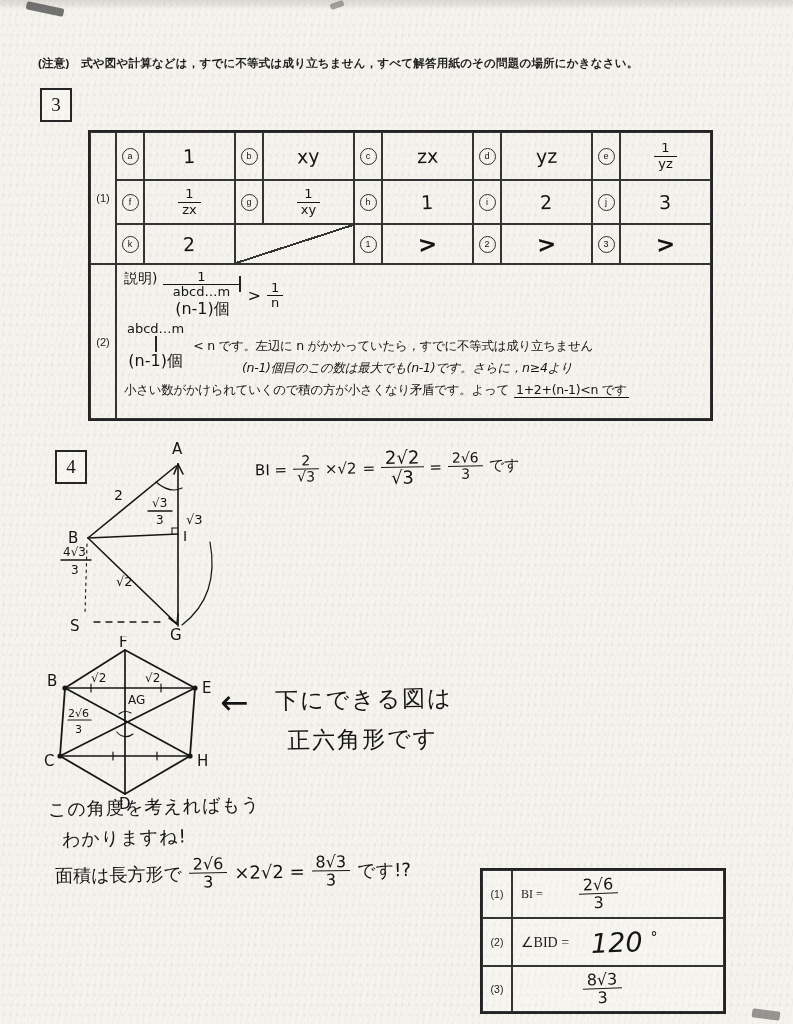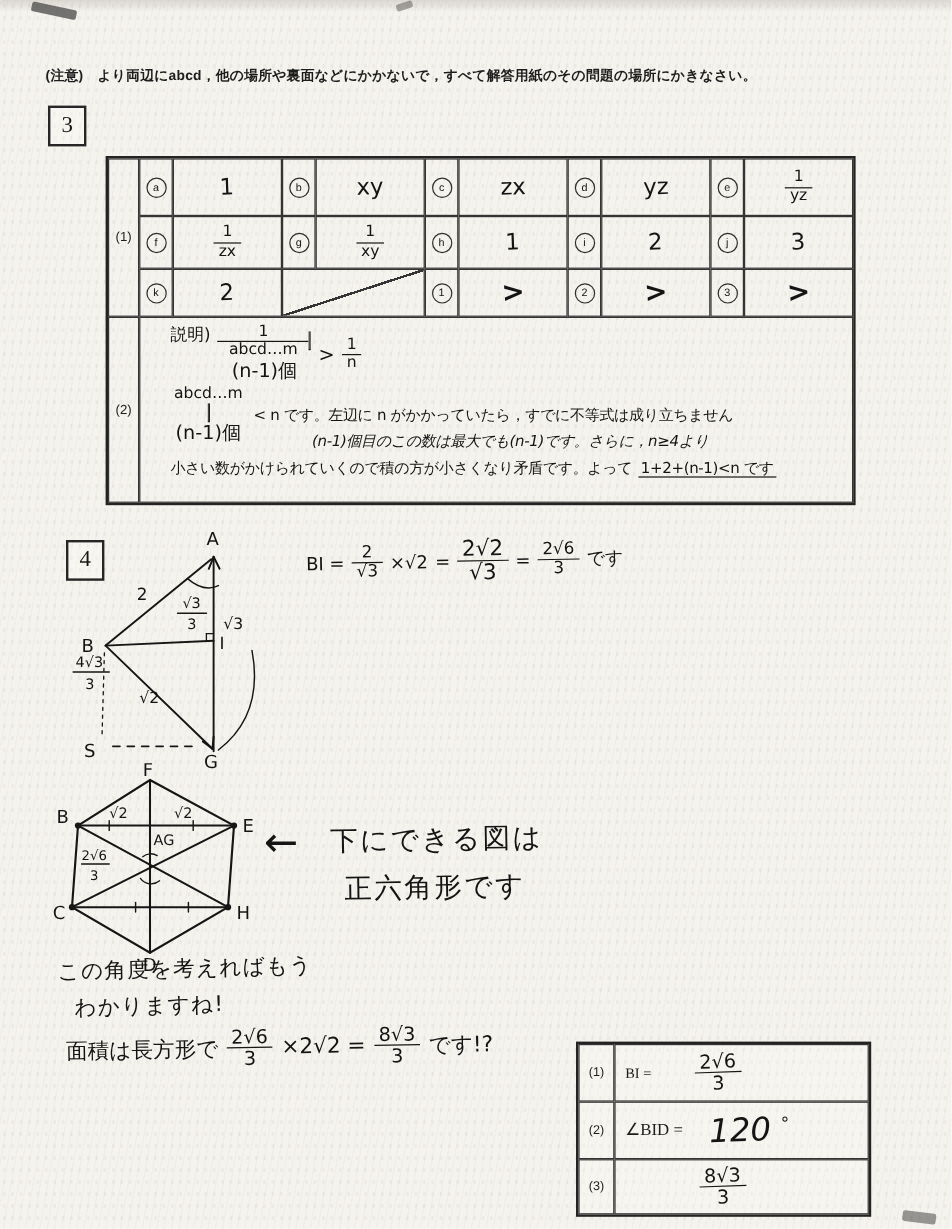--- a/index.html
+++ b/index.html
@@ -19,21 +19,21 @@
     display:flex;align-items:center;justify-content:center;font-size:19px;
     font-family:"Liberation Serif",serif;background:rgba(255,255,255,0.25);}
   
   .t3{position:absolute;left:88px;top:130px;display:grid;
     grid-template-columns:26px repeat(5,28px 91px);
     grid-template-rows:48px 44px 40px 155px;
     border:2px solid #232323;}
   .t3 > div{border:1px solid #343434;display:flex;align-items:center;justify-content:center;position:relative;}
   .t3 .lblcell{grid-row:1/4;grid-column:1;font-size:11px;}
   .t3 .lblcell2{grid-row:4;grid-column:1;font-size:11px;}
-  .t3 .expl{grid-row:4;grid-column:2/12;display:block;padding:3px 7px 2px 25px;text-align:left;overflow:hidden;}
+  .t3 .expl{grid-row:4;grid-column:2/12;display:block;padding:3px 7px 2px 7px;text-align:left;overflow:hidden;}
   .ctag{width:15px;height:15px;border:1.2px solid #2e2e2e;border-radius:50%;
     display:inline-flex;align-items:center;justify-content:center;
     font-size:9px;font-family:"Liberation Sans",sans-serif;line-height:1;}
   .hv{font-size:19px;transform:rotate(-2deg);}
   .gt{font-size:23px;transform:rotate(-4deg);font-weight:600;}
   .diag{background:linear-gradient(to bottom right, transparent calc(50% - 1px), #343434 calc(50% - 1px), #343434 calc(50% + 1px), transparent calc(50% + 1px));}
   
   .fr{display:inline-block;text-align:center;vertical-align:middle;line-height:1.08;}
   .fr .n{display:block;padding:0 4px;border-bottom:1.5px solid #161616;}
   .fr .d{display:block;padding:0 4px;}
@@ -58,21 +58,21 @@
 </head>
 <body>
 
 <div class="page">
 
   <div class="smudge" style="left:26px;top:5px;width:38px;height:8px;background:#3a3a3a;opacity:.7;transform:rotate(12deg);"></div>
   <div class="smudge" style="left:330px;top:2px;width:14px;height:6px;background:#555;opacity:.5;transform:rotate(-18deg);"></div>
   <div class="smudge" style="left:752px;top:1010px;width:28px;height:9px;background:#474747;opacity:.55;transform:rotate(7deg);"></div>
   <div class="smudge" style="left:0;top:0;width:793px;height:10px;background:linear-gradient(to bottom, rgba(95,90,82,.18), transparent);"></div>
 
-  <div class="abs pr" style="left:38px;top:56px;width:735px;font-size:11.5px;font-weight:bold;letter-spacing:.2px;">(注意)　より両辺にabcd，他の場所や裏面などにかかないで，すべて解答用紙のその問題の場所にかきなさい。</div>
+  <div class="abs pr" style="left:38px;top:56px;width:735px;font-size:11.5px;font-weight:bold;letter-spacing:.2px;">(注意)　式や図や計算などは，すでに不等式は成り立ちません，すべて解答用紙のその問題の場所にかきなさい。</div>
 
   <div class="qbox" style="left:40px;top:88px;">3</div>
 
   <div class="t3">
     <div class="lblcell pr">(1)</div>
 
     <div>
         <span class="ctag">a</span>
       </div>
     <div>

